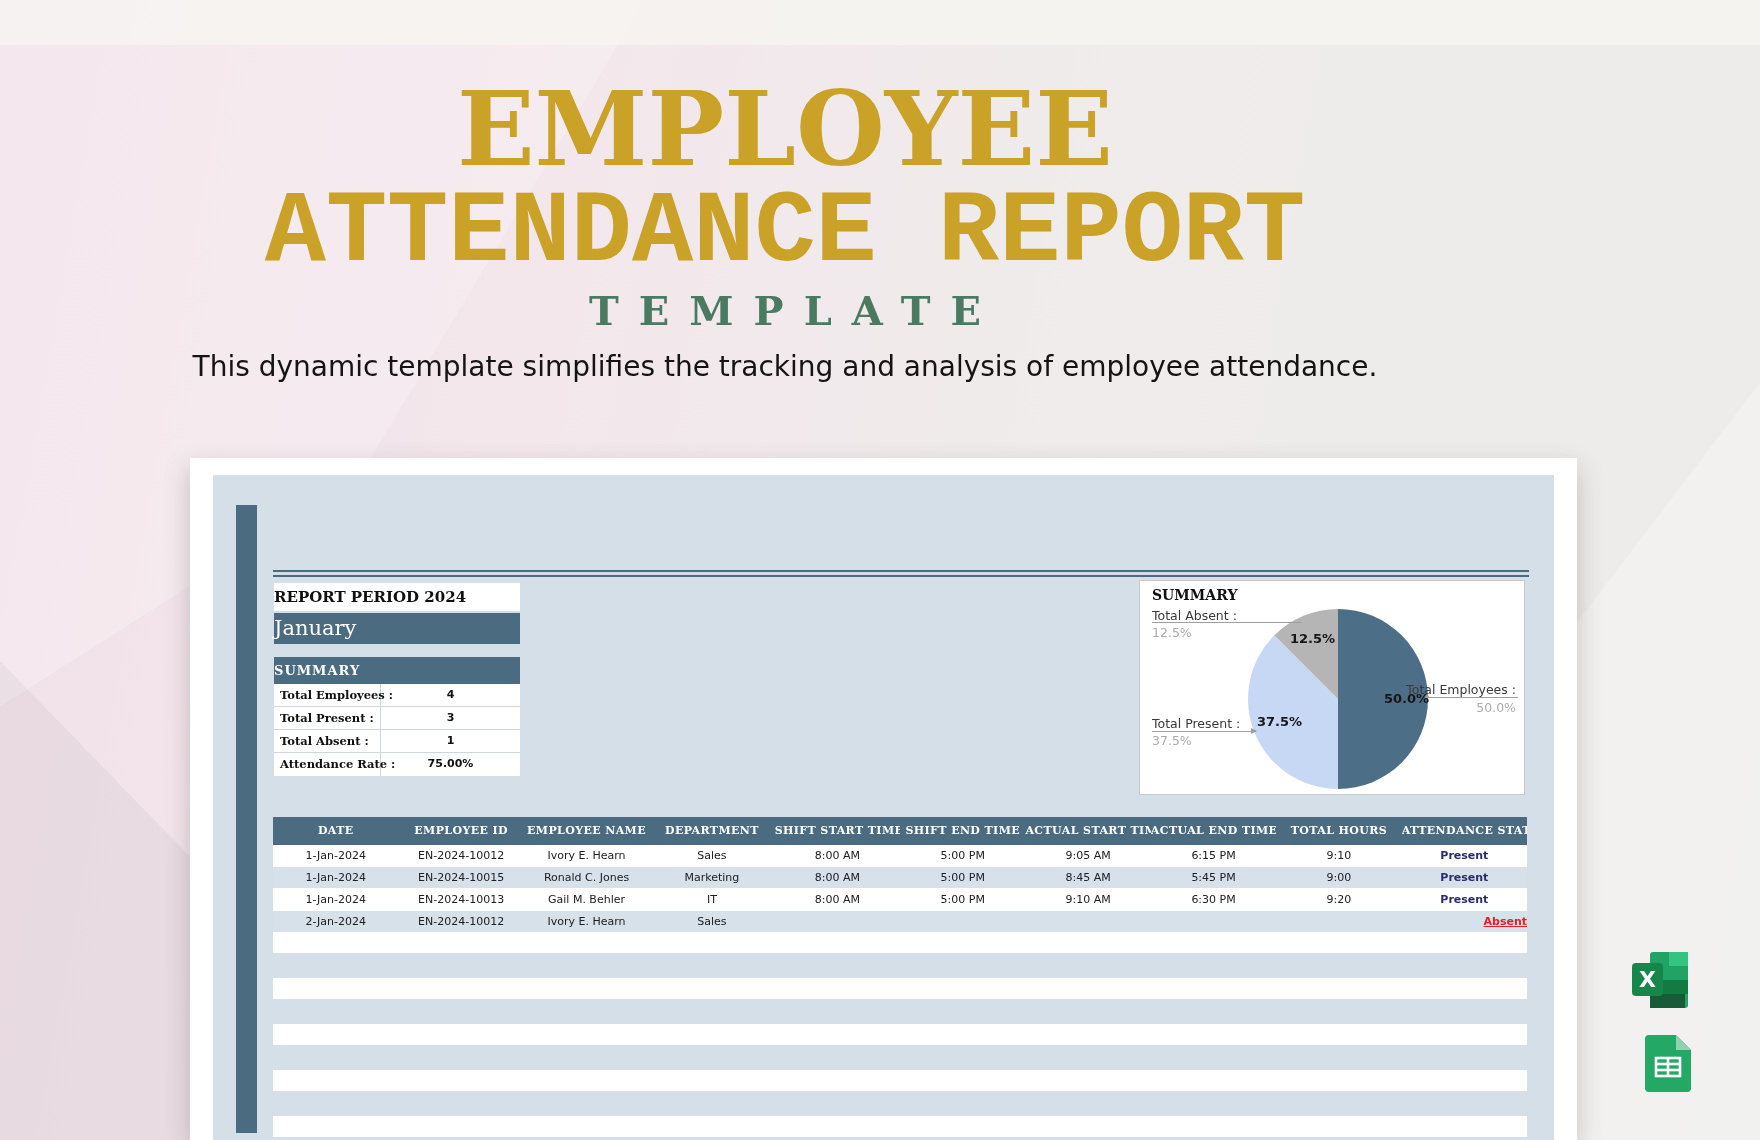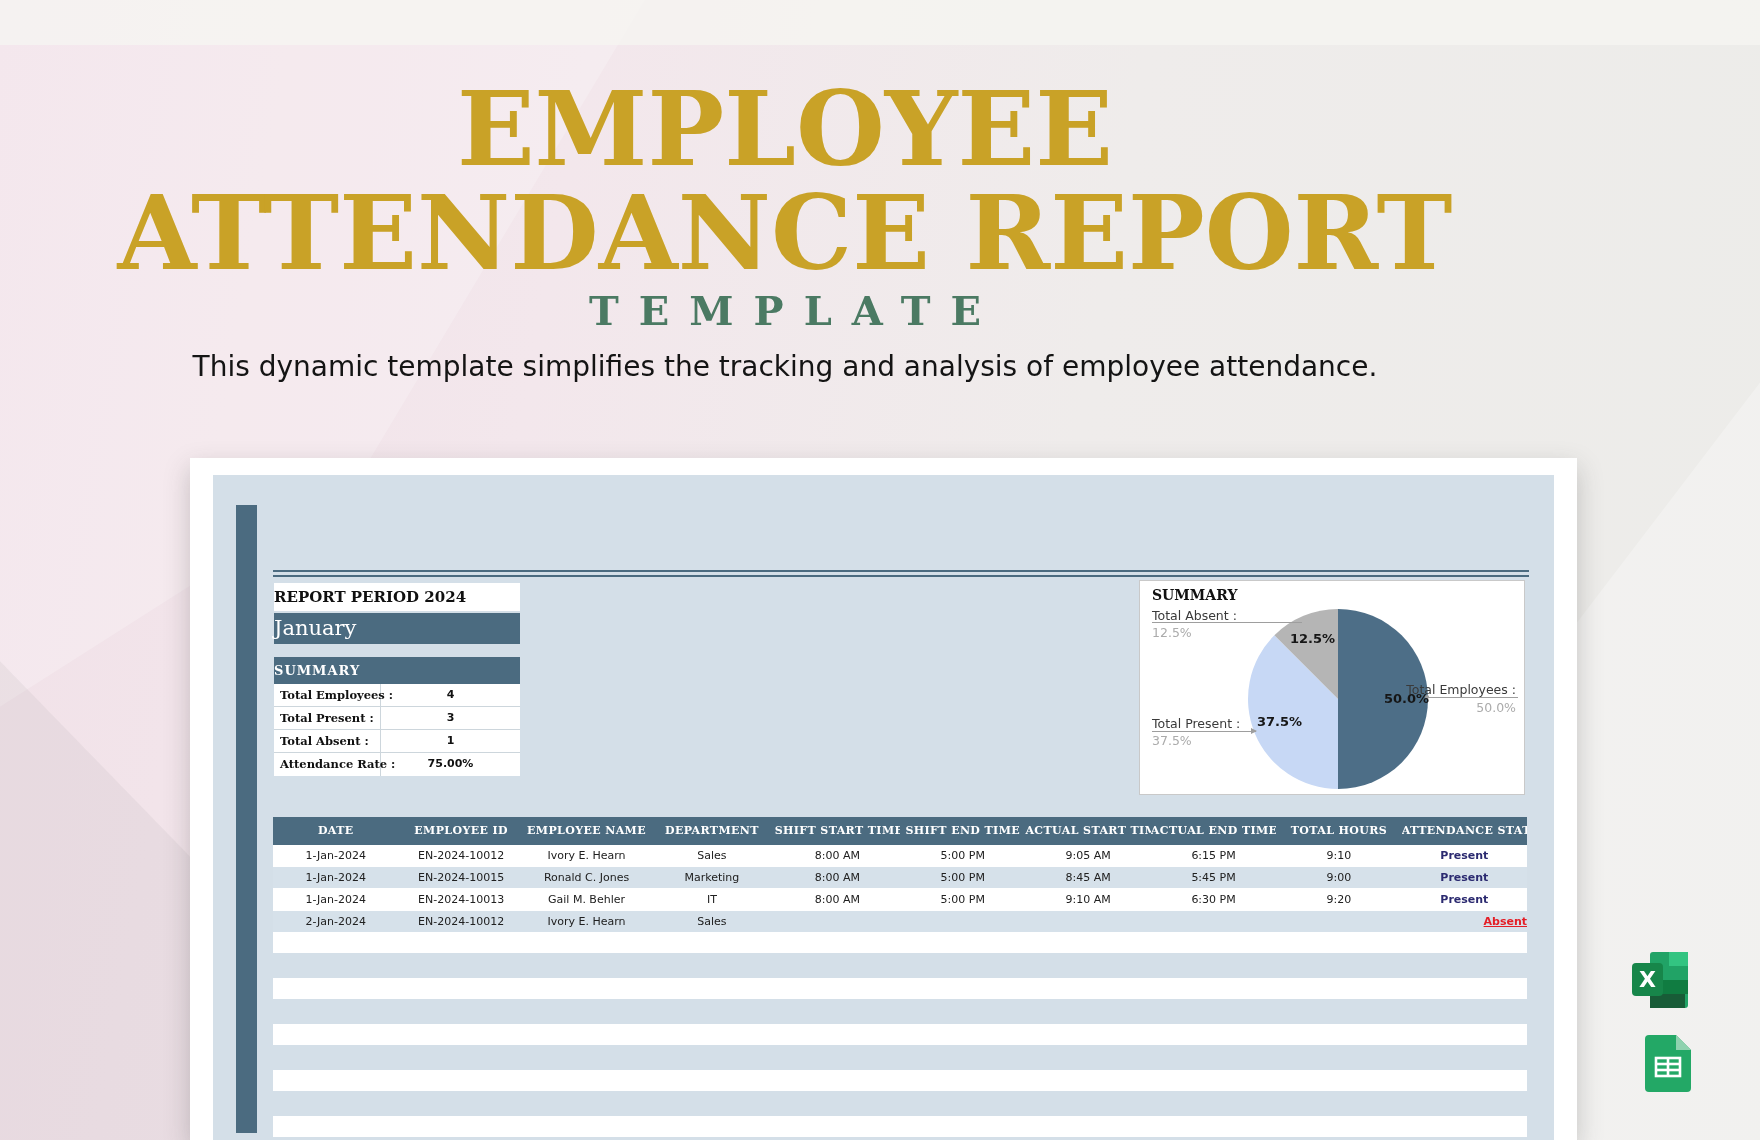--- a/index.html
+++ b/index.html
@@ -9,21 +9,21 @@
   .facet{position:absolute;inset:0;pointer-events:none;}
   #facet-top{background:rgba(246,245,242,0.75);height:45px;}
   #facet-left{background:rgba(255,255,255,0.22);clip-path:polygon(36% 0,20% 42%,0 62%,0 0);}
   #facet-right{background:rgba(255,255,255,0.28);clip-path:polygon(100% 30%,66% 100%,100% 100%);}
   #facet-bottomleft{background:rgba(150,150,150,0.10);clip-path:polygon(0 58%,26% 100%,0 100%);}
 
   
   .hero{position:absolute;left:0;top:0;width:1570px;text-align:center;}
   .title-line{position:absolute;left:0;width:100%;font-family:"DejaVu Serif",serif;font-weight:bold;color:#c9a227;line-height:1;}
   #title1{top:78px;font-size:102px;}
-  #title2{top:182px;font-size:102px;}
+  #title2{top:182px;font-size:102px;font-family:Liberation Mono, monospace;}
   #title3{top:291px;font-size:40px;color:#4b7a63;letter-spacing:20px;text-indent:20px;}
   #subtitle{position:absolute;left:0;top:350px;width:100%;font-size:28px;color:#141414;}
 
   
   #card{position:absolute;left:190px;top:458px;width:1387px;height:682px;background:#ffffff;
         box-shadow:0 10px 24px rgba(60,60,60,0.25);}
   #panel{position:absolute;left:23px;top:17px;width:1341px;height:665px;background:#d4dfe8;}
   #vbar{position:absolute;left:46px;top:47px;width:21px;height:628px;background:#4b6b80;}
   #sheet-header{position:absolute;left:83px;top:47px;width:1256px;height:60px;background:#4b6b80;
         color:#fff;font-family:"DejaVu Serif",serif;font-weight:bold;font-size:17px;letter-spacing:6px;

